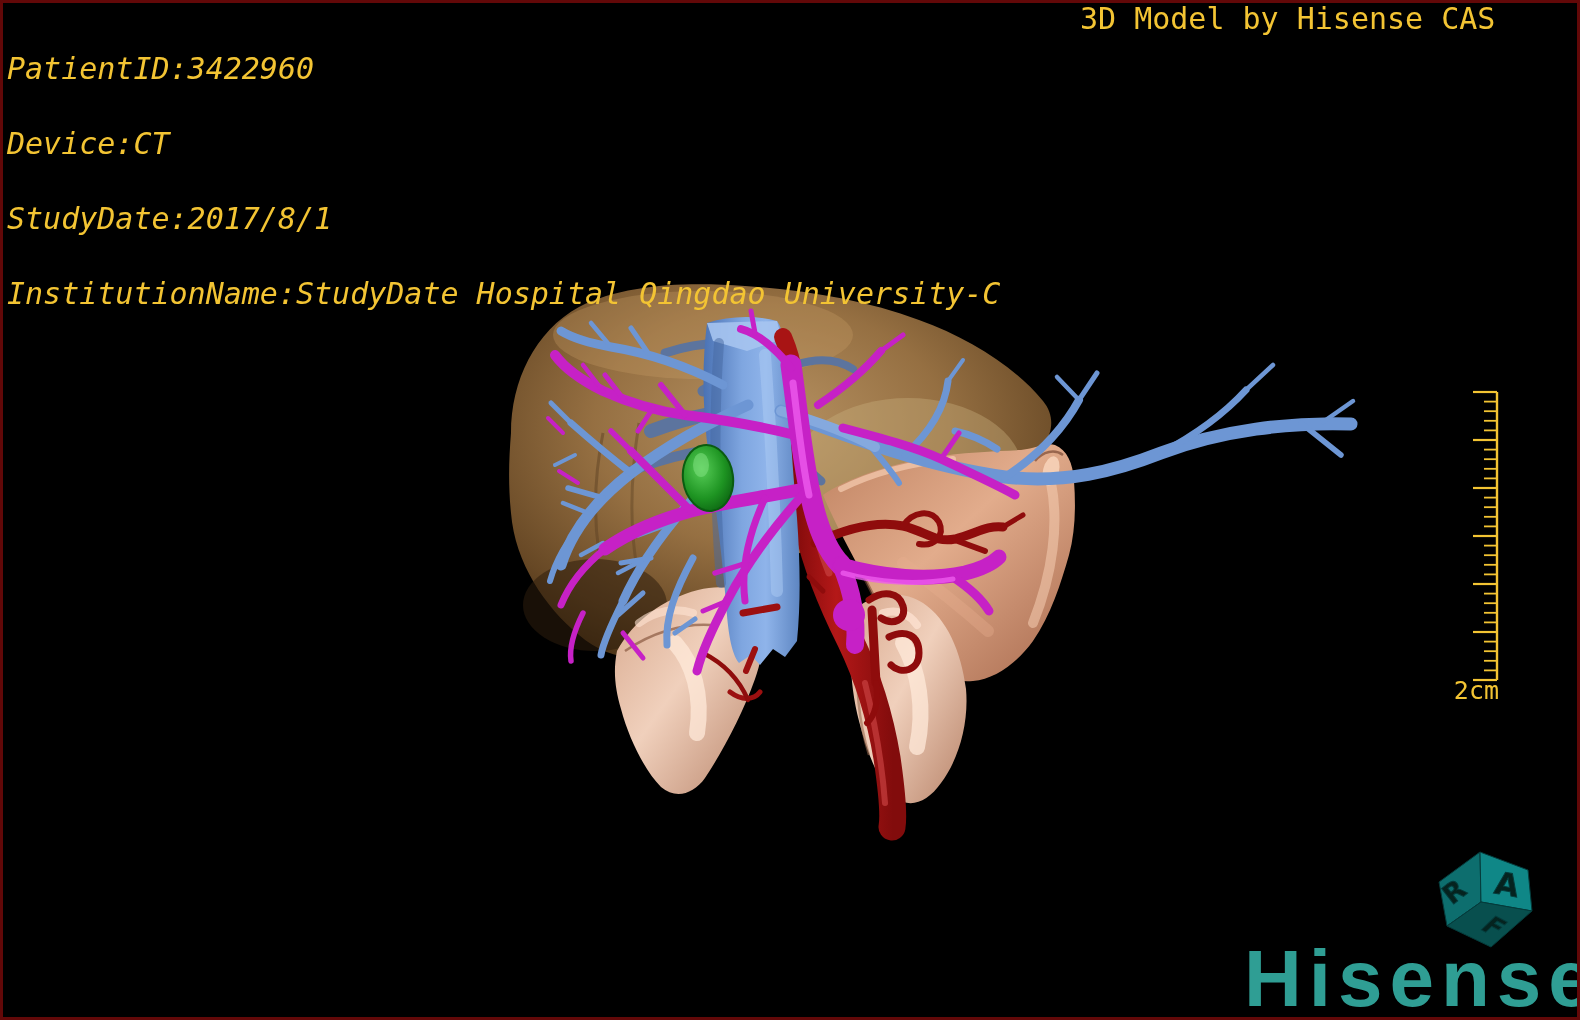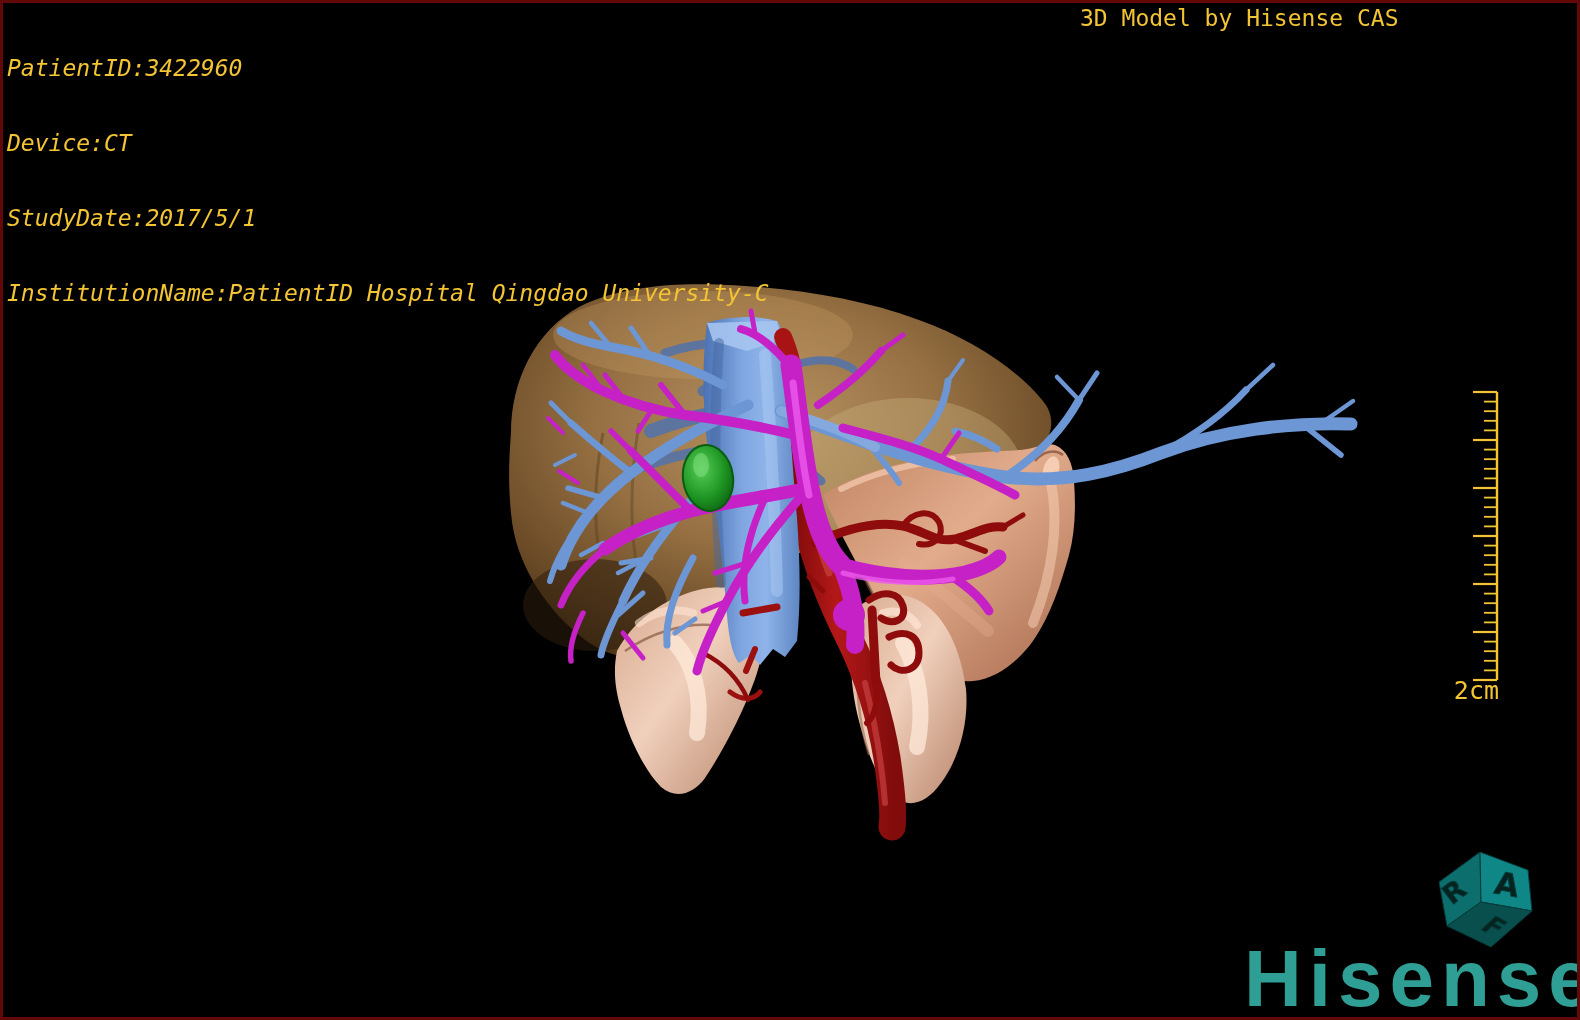--- a/index.html
+++ b/index.html
@@ -3,21 +3,21 @@
 <meta charset="utf-8">
 <style>
   html,body{margin:0;padding:0;background:#111;}
   .screen{
     position:relative;width:1580px;height:1020px;background:#000;
     border:3px solid #620808;box-sizing:border-box;overflow:hidden;
     font-family:"DejaVu Sans Mono",monospace;
   }
   .viewport{position:absolute;left:0;top:0;width:1580px;height:1020px;}
   .overlay-text{
-    position:absolute;color:#F3C433;font-size:23px;line-height:25px;
+    position:absolute;color:#F3C433;font-size:30px;line-height:25px;
     white-space:pre;letter-spacing:0px;
   }
   .tl{left:4px;top:3px;font-style:italic;}
   .tr{left:1077px;top:3px;}
   .bl{left:4px;top:977px;}
   .logo{
     position:absolute;left:1241px;top:934px;height:84px;width:400px;
     color:#2F9E94;font-family:"Liberation Sans",sans-serif;font-weight:bold;
     font-size:80px;line-height:84px;letter-spacing:7px;white-space:pre;
   }
@@ -281,22 +281,22 @@
       <polygon points="1478,899 1529,908 1488,944 1444,923" fill="#084F4E"></polygon>
       <text transform="translate(1457,896) rotate(-38)" text-anchor="middle" font-size="27" font-weight="bold" font-family="DejaVu Sans, sans-serif" fill="#05231F">R</text>
       <text transform="translate(1502,892) rotate(10)" text-anchor="middle" font-size="31" font-weight="bold" font-family="DejaVu Sans, sans-serif" fill="#05231F">A</text>
       <text transform="translate(1484,930) rotate(28) skewX(-18)" text-anchor="middle" font-size="26" font-weight="bold" font-family="DejaVu Sans, sans-serif" fill="#05231F">F</text>
     </g>
   </svg>
 
   <div class="overlay-text tl">
     <div>PatientID:3422960</div>
     <div>Device:CT</div>
-    <div>StudyDate:2017/5/1</div>
-    <div>InstitutionName:PatientID Hospital Qingdao University-C</div>
+    <div>StudyDate:2017/8/1</div>
+    <div>InstitutionName:StudyDate Hospital Qingdao University-C</div>
   </div>
 
   <div class="overlay-text tr">3D Model by Hisense CAS</div>
 
 
   <div class="logo">Hisense</div>
 
 </div>
 
 </body></html>

